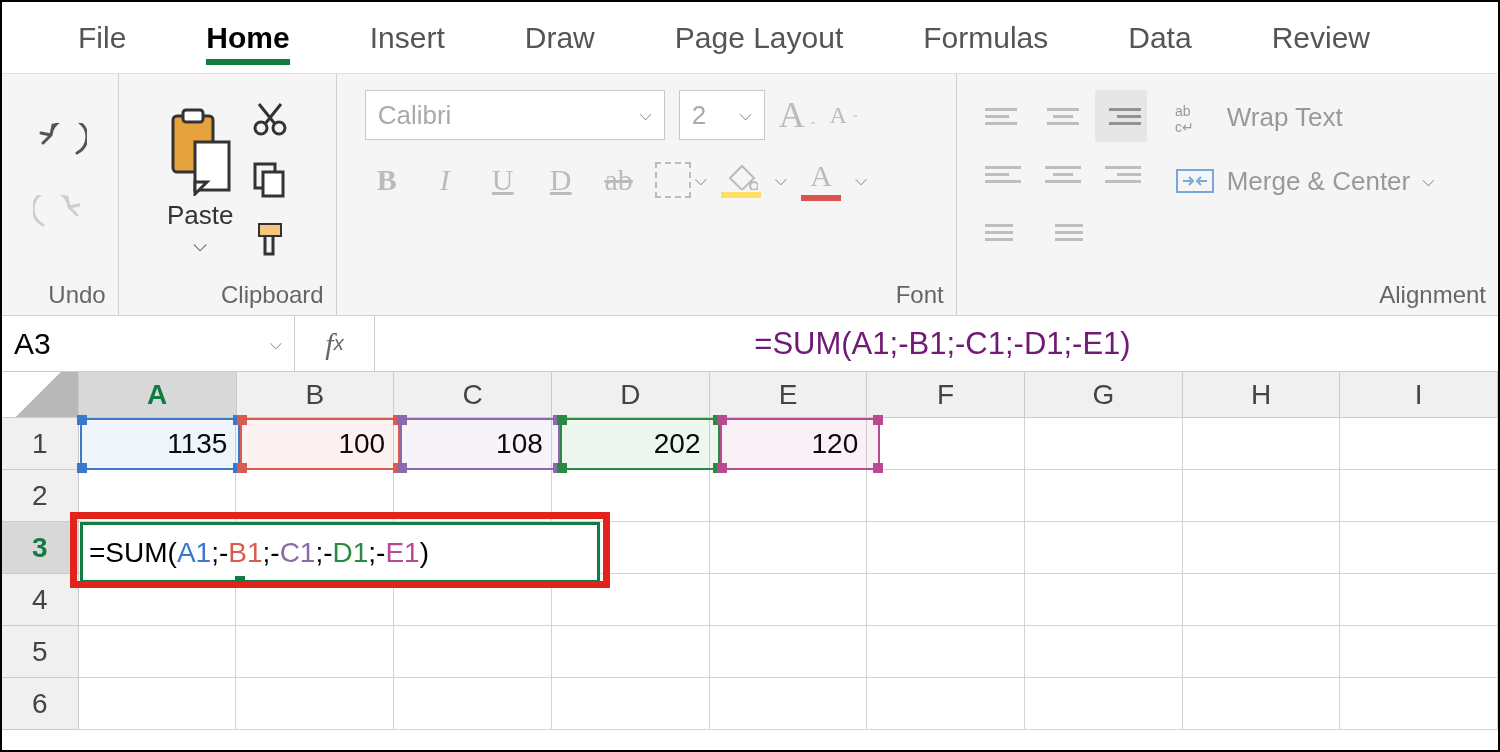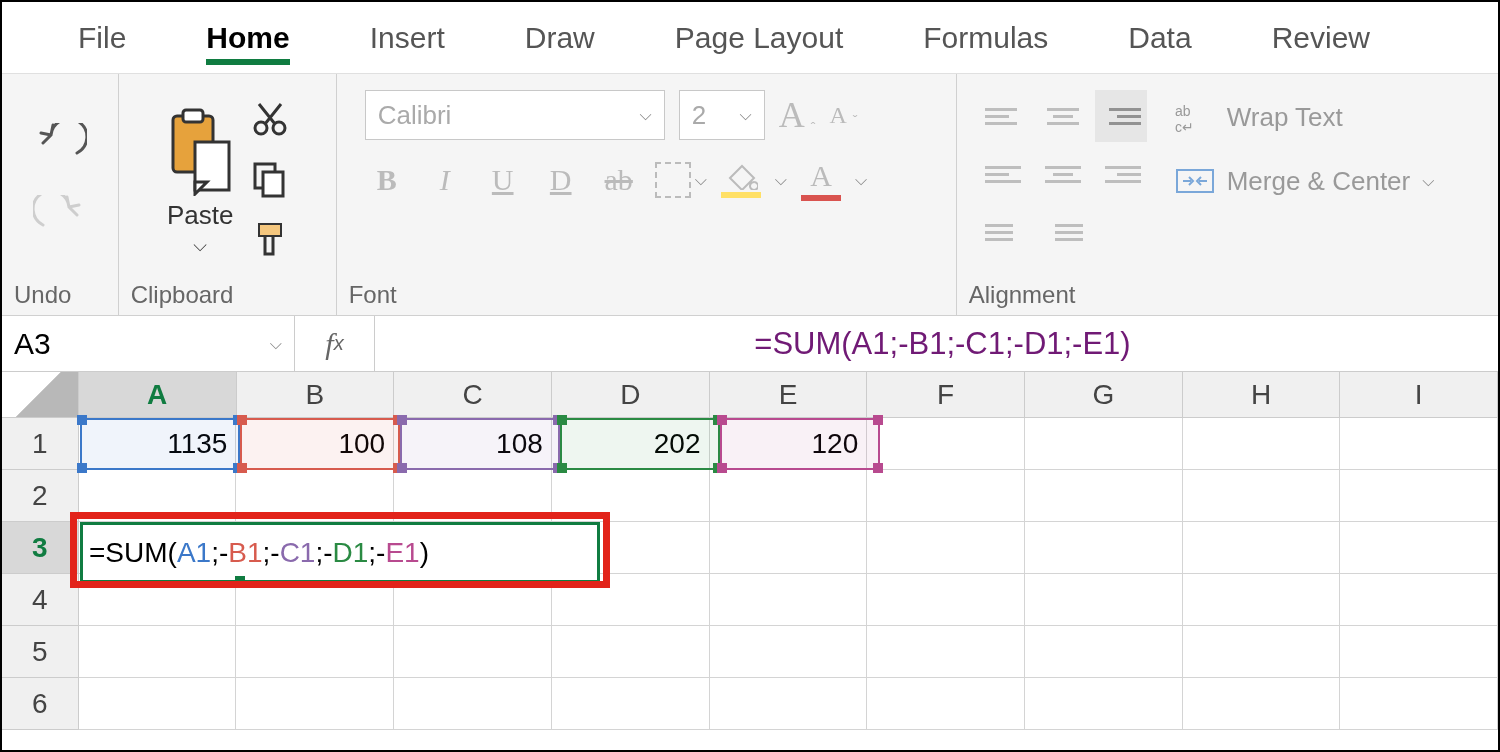--- a/index.html
+++ b/index.html
@@ -59,21 +59,21 @@
     padding: 10px 12px 6px 12px;
     border-right: 1px solid #d0d0d0;
   }
   .ribbon-group-content {
     flex: 1;
     display: flex;
     align-items: center;
     justify-content: center;
   }
   .ribbon-group-label {
-    text-align: left;
+    text-align: right;
     font-size: 24px;
     color: #666;
     padding-top: 4px;
   }
   
   .undo-group { width: 120px; }
   .undo-icons { display:flex; flex-direction:column; gap:28px; align-items:center; justify-content:center; flex:1; }
   
   .clip-group { width: 225px; }
   .clip-content { display:flex; align-items:center; gap:16px; }

